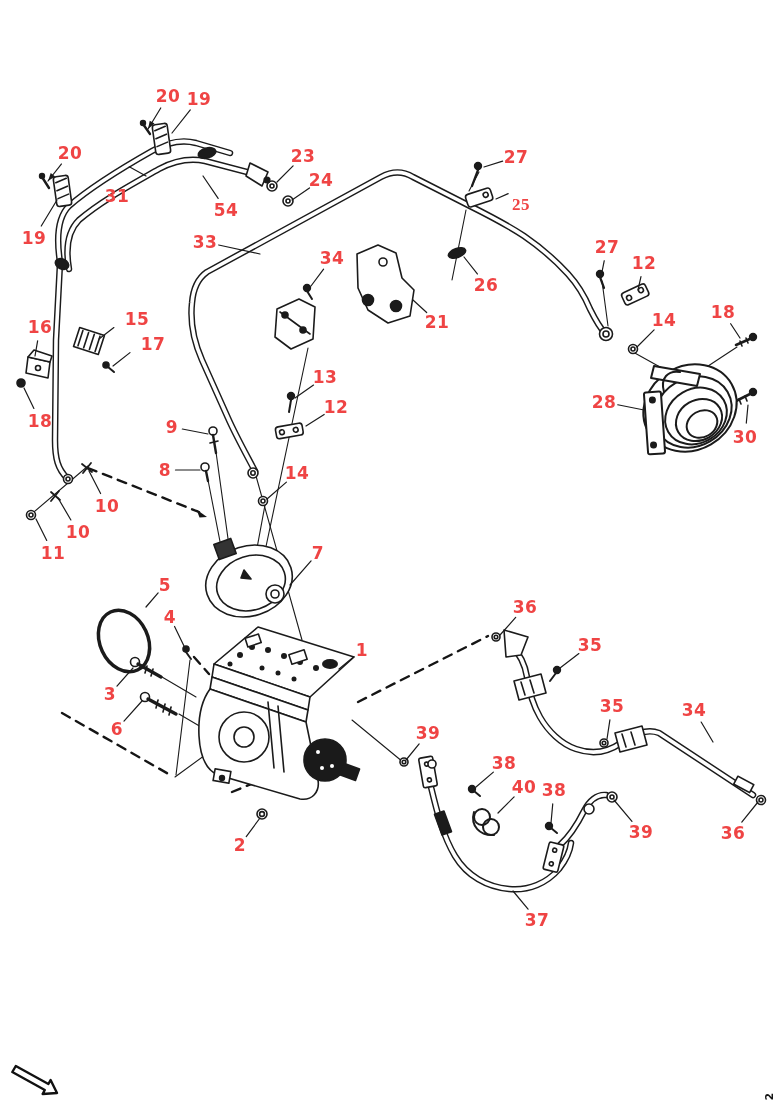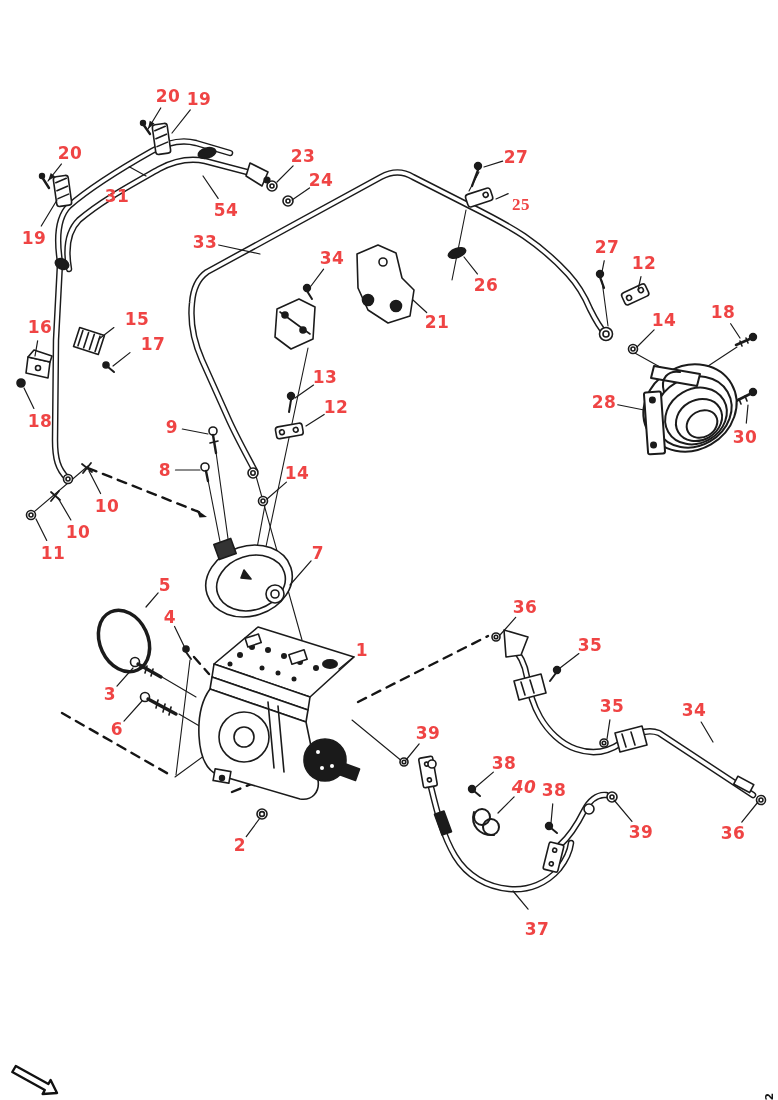--- a/index.html
+++ b/index.html
@@ -445,21 +445,21 @@
       <span class="callout" style="left: 110px; top: 694px;">3</span>
       <span class="callout" style="left: 117px; top: 729px;">6</span>
       <span class="callout" style="left: 240px; top: 845px;">2</span>
       <span class="callout" style="left: 525px; top: 607px;">36</span>
       <span class="callout" style="left: 590px; top: 645px;">35</span>
       <span class="callout" style="left: 612px; top: 706px;">35</span>
       <span class="callout" style="left: 694px; top: 710px;">34</span>
       <span class="callout" style="left: 733px; top: 833px;">36</span>
       <span class="callout" style="left: 428px; top: 733px;">39</span>
       <span class="callout" style="left: 504px; top: 763px;">38</span>
-      <span class="callout" style="left: 524px; top: 787px; font-style: italic;">40</span>
+      <span class="callout" style="left: 524px; top: 787px;">40</span>
       <span class="callout" style="left: 554px; top: 790px;">38</span>
       <span class="callout" style="left: 641px; top: 832px;">39</span>
-      <span class="callout" style="left: 537px; top: 920px; margin-top: 9px;">37</span>
+      <span class="callout" style="left: 537px; top: 920px;">37</span>
     </div>
 
 <div id="drawing-number">368 652</div>
 
 </div>
 
 </body></html>

